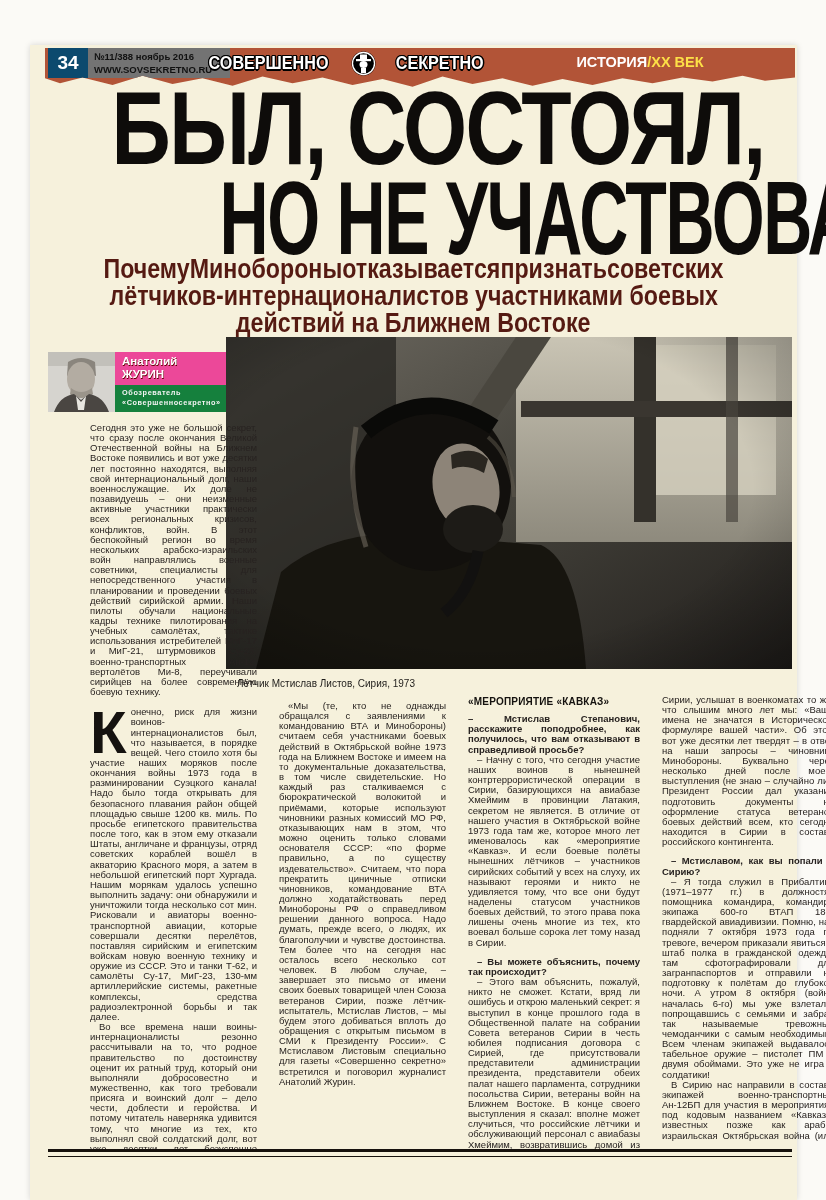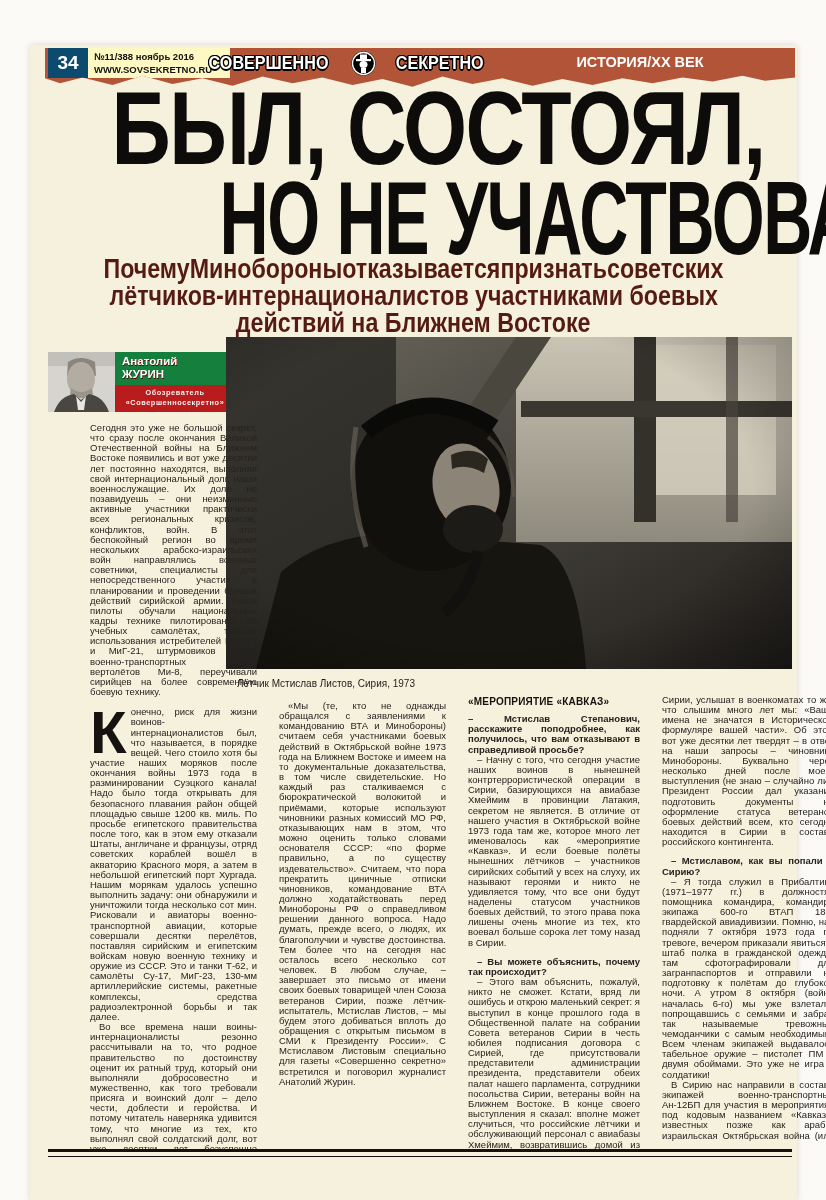--- a/index.html
+++ b/index.html
@@ -19,64 +19,64 @@
     background:#b25437;
     clip-path:polygon(0 0,100% 0,100% 70%,96% 78%,93% 66%,89% 80%,85% 70%,81% 84%,77% 72%,73% 88%,69% 74%,65% 90%,61% 72%,57% 86%,53% 68%,49% 92%,45% 74%,41% 88%,37% 70%,33% 84%,29% 68%,25% 90%,21% 72%,17% 86%,13% 66%,9% 88%,5% 70%,2% 84%,0 72%);
   }
   .pagenum{
     position:absolute;left:3px;top:0;width:40px;height:30px;
     background:#0c4a6e;color:#fff;font-weight:bold;font-size:19px;
     display:flex;align-items:center;justify-content:center;
   }
   .issuebox{
     position:absolute;left:43px;top:0;width:142px;height:30px;
-    background:#fef9c3;color:#111;padding:2px 0 0 6px;box-sizing:border-box;
+    background:#737373;color:#111;padding:2px 0 0 6px;box-sizing:border-box;
   }
   .issuebox div{font-size:9.5px;font-weight:bold;line-height:13px;white-space:nowrap;}
   .brand{
     position:absolute;left:165px;top:0px;width:270px;height:30px;
     display:flex;align-items:center;justify-content:center;gap:12px;
   }
   .brandword{
     color:#fff;font-weight:bold;font-size:19px;letter-spacing:0px;
     display:inline-block;transform:scaleX(0.85);white-space:nowrap;
     text-shadow:-1.5px 0 #000,1.5px 0 #000,0 -1.5px #000,0 1.5px #000,-1px -1px #000,1px 1px #000,-1px 1px #000,1px -1px #000;
   }
   .brandicon{flex:0 0 auto;width:25px;height:25px;}
   .section{
     position:absolute;left:470px;top:6px;width:250px;height:22px;
     text-align:center;font-size:14.5px;font-weight:bold;white-space:nowrap;
   }
   .section .nm{color:#ffffff;}
-  .section .sf{color:#ffffff;}
+  .section .sf{color:#fde047;}
   
   .hl{position:absolute;left:0;width:767px;text-align:center;color:#0e0c0a;}
   .hl span{display:inline-block;font-weight:bold;white-space:nowrap;}
   #hl1{top:38px;}
   #hl1 span{font-size:103px;line-height:92px;transform:scaleX(0.80);letter-spacing:-2px;}
   #hl2{top:128px;}
   #hl2 span{font-size:103px;line-height:92px;transform:scaleX(0.66);letter-spacing:-2px;}
   .sub{position:absolute;left:0;width:767px;text-align:center;color:#551a12;}
   .sub span{display:inline-block;font-weight:bold;font-size:27px;line-height:26px;transform:scaleX(0.86);white-space:nowrap;}
   #sub1{top:211px;}
   #sub2{top:238px;}
   #sub3{top:265px;}
   
   .author{position:absolute;left:18px;top:307px;width:180px;height:60px;}
   .aphoto{position:absolute;left:0;top:0;width:67px;height:60px;}
   .aname{
-    position:absolute;left:67px;top:0;width:113px;height:33px;background:#15803d;
+    position:absolute;left:67px;top:0;width:113px;height:33px;background:#ec4899;
     color:#fff;font-weight:bold;font-size:11.5px;line-height:13px;
     padding:3px 0 0 7px;box-sizing:border-box;
     text-shadow:0.5px 0.5px 0 #5e0000;
   }
   .arole{
-    position:absolute;left:67px;top:33px;width:113px;height:27px;background:#b91c1c;
+    position:absolute;left:67px;top:33px;width:113px;height:27px;background:#15803d;
     color:#f3f3f3;font-weight:bold;font-size:7.3px;line-height:10px;
-    padding:3px 0 0 7px;box-sizing:border-box;letter-spacing:0.6px;white-space:nowrap;text-align:center;
+    padding:3px 0 0 7px;box-sizing:border-box;letter-spacing:0.6px;white-space:nowrap;
   }
   
   .photo{position:absolute;left:196px;top:292px;width:566px;height:332px;background:#3a3833;}
   .caption{position:absolute;left:207px;top:633px;font-size:10px;color:#1f1d1a;}
   
   .col{
     position:absolute;text-align:justify;color:#272220;
     font-size:9.5px;line-height:10.15px;overflow:hidden;hyphens:auto;margin-left:42px;
   }
   .col p{margin:0;text-indent:9px;}

